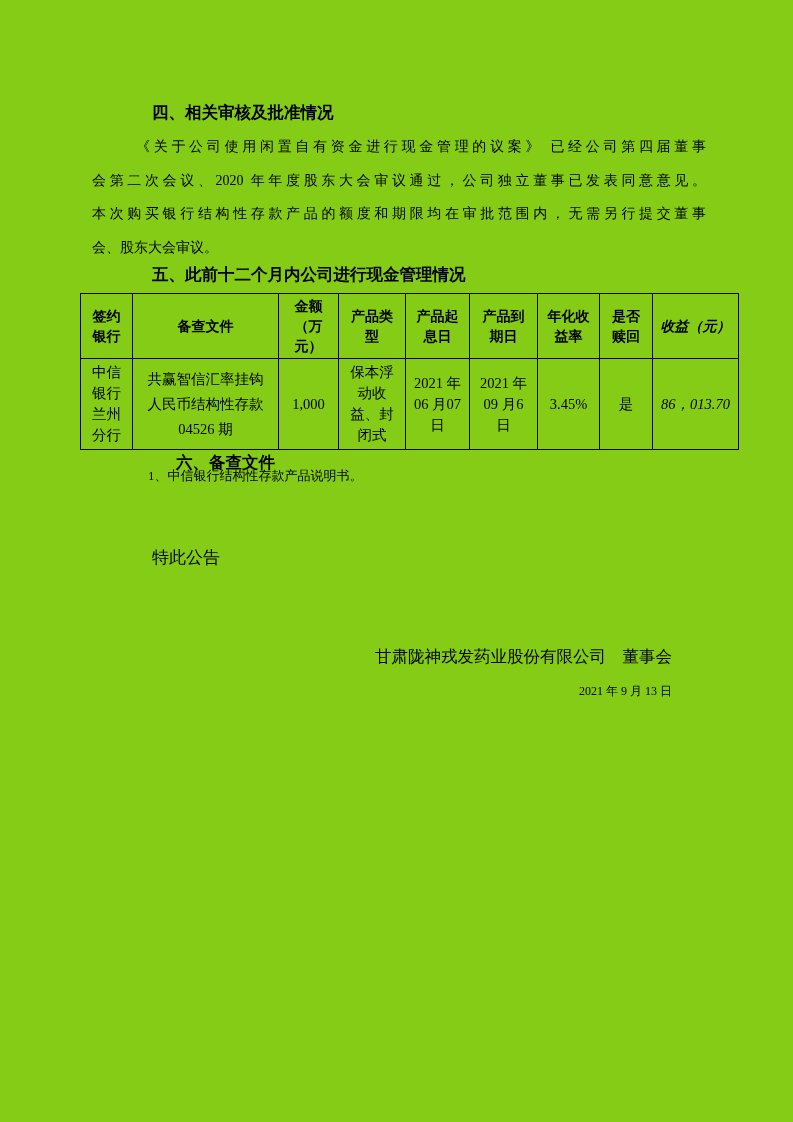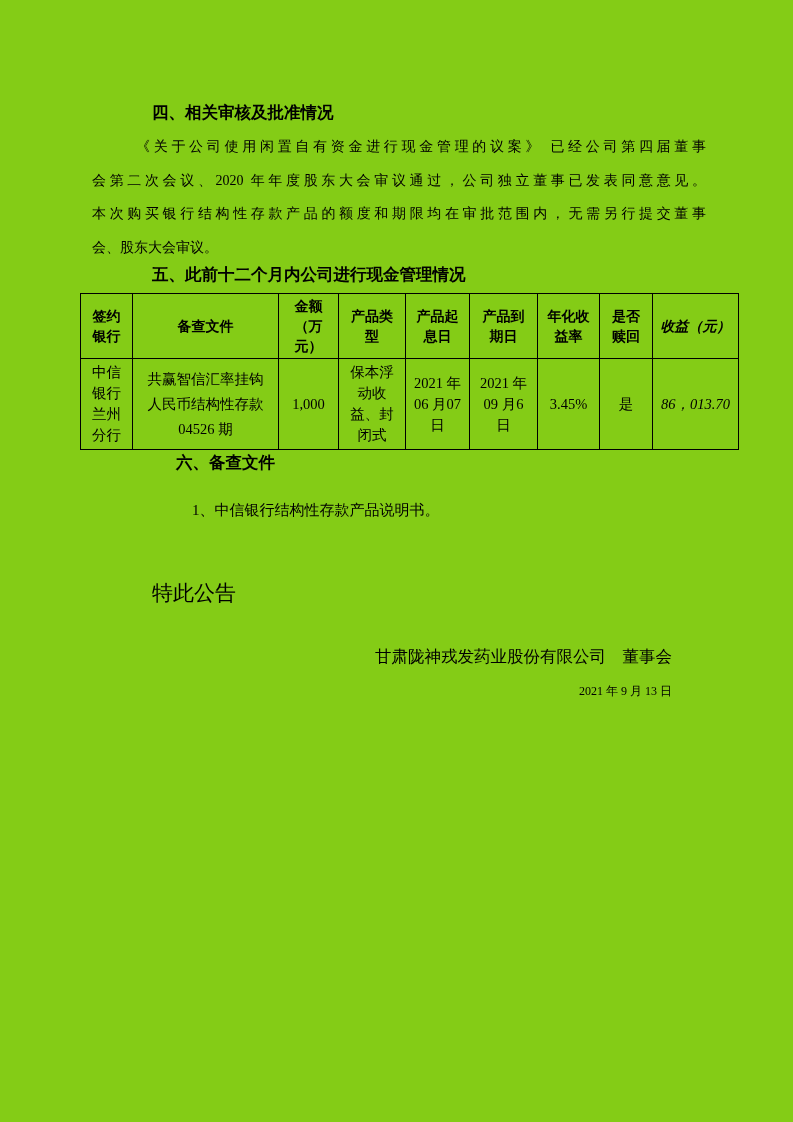--- a/index.html
+++ b/index.html
@@ -66,32 +66,30 @@
   .doc-table .c3 { width: 60px; }
   .doc-table .c4 { width: 67px; }
   .doc-table .c5 { width: 64px; padding: 2px 6px; }
   .doc-table .c6 { width: 68px; padding: 2px 6px; }
   .doc-table .c7 { width: 62px; }
   .doc-table .c8 { width: 53px; }
   .doc-table .c9 { width: 86px; padding: 2px 4px; white-space: nowrap; font-style: italic; }
   .list-item {
     position: absolute;
     left: 148px;
-    top: 498px;
-    font-size: 15px;
+    top: 464px;
+    font-size: 13px;
     line-height: 24px;
-    margin-left: 44px;
   }
   .closing {
     position: absolute;
     left: 152px;
     top: 546px;
-    font-size: 21px;
+    font-size: 17px;
     line-height: 24px;
-    margin-top: 35px;
   }
   .sig-company {
     position: absolute;
     top: 645px;
     right: 121px;
     font-size: 16.5px;
     line-height: 24px;
     text-align: right;
   }
   .sig-date {

